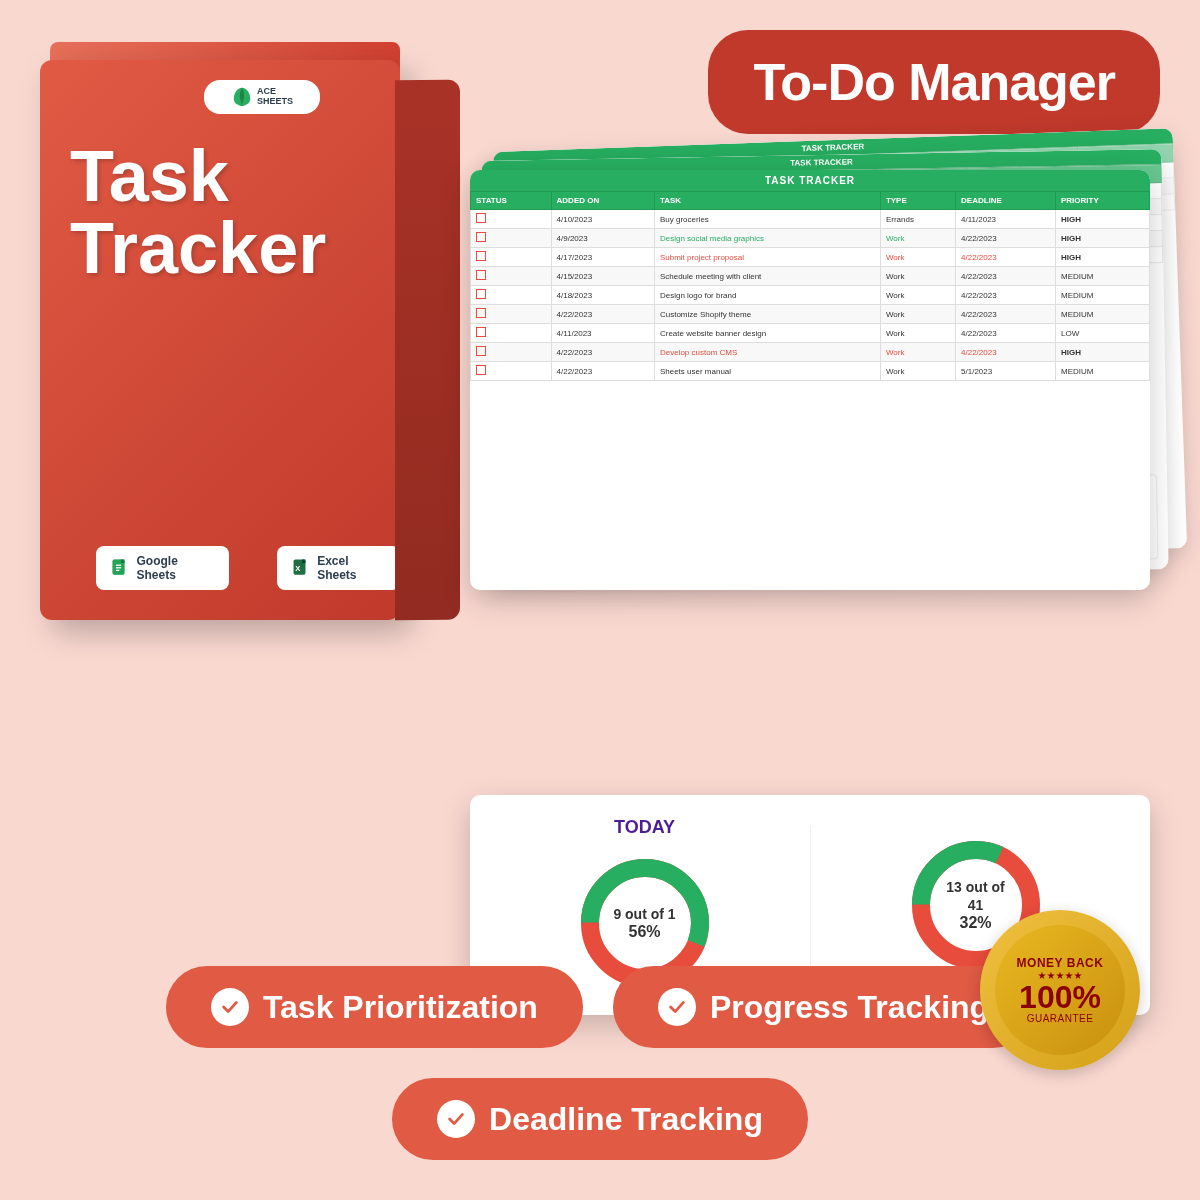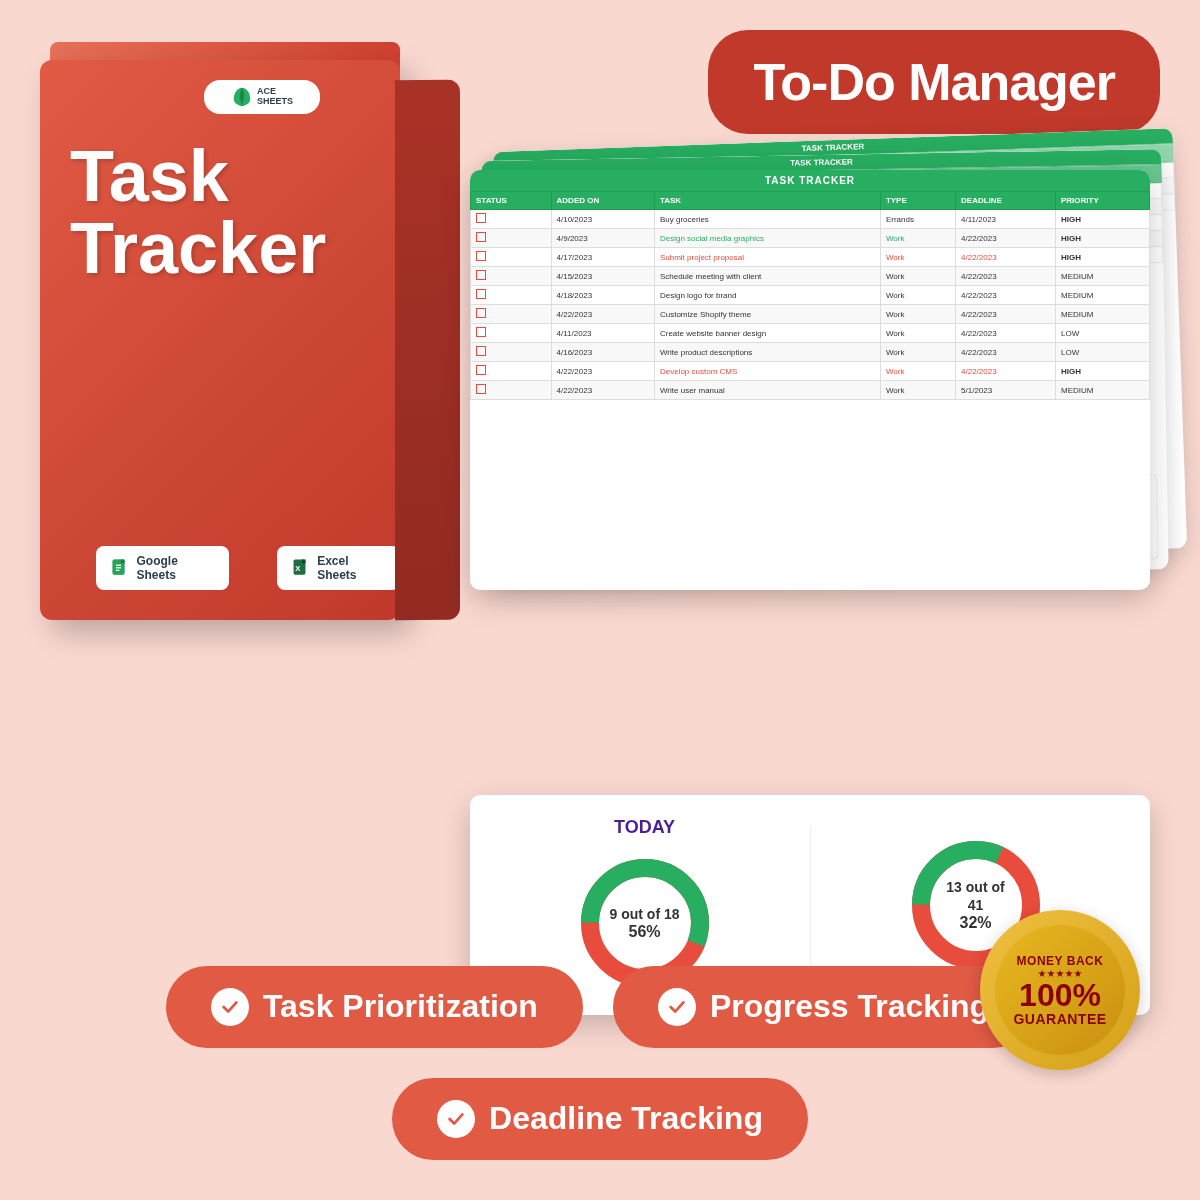--- a/index.html
+++ b/index.html
@@ -267,20 +267,21 @@
       justify-content: center;
       gap: 30px;
       flex-wrap: wrap;
       padding: 0 40px;
     }
     .feature-badge {
       background: #e05a44;
       border-radius: 50px;
       padding: 22px 45px;
       display: flex;
+      align-items: center;
       gap: 14px;
       min-width: 320px;
     }
     .feature-badge-text {
       color: white;
       font-size: 32px;
       font-weight: 800;
     }
     .checkmark-circle {
       width: 38px;
@@ -334,22 +335,22 @@
       letter-spacing: 0.5px;
     }
     .money-back-pct {
       font-size: 32px;
       font-weight: 900;
       color: #8b0000;
       line-height: 1;
       text-align: right;
     }
     .money-back-text2 {
-      font-size: 14px;
-      font-weight: 700;
+      font-size: 10px;
+      font-weight: 400;
       color: #8b0000;
       letter-spacing: 0.5px;
     }
     .star-row {
       display: flex;
       gap: 2px;
       justify-content: center;
     }
 
     
@@ -665,59 +666,51 @@
       <tr>
         <td><span class="ss-checkbox"></span></td>
         <td>4/11/2023</td>
           <td>Create website banner design</td>
           <td>Work</td>
           <td>4/22/2023</td>
           <td>LOW</td>
       </tr>
       <tr>
         <td><span class="ss-checkbox"></span></td>
-        <td>4/16/2023</td>
-          <td>Write product descriptions</td>
-          <td>Work</td>
-          <td>4/22/2023</td>
-          <td>LOW</td>
-      </tr>
-      <tr>
-        <td><span class="ss-checkbox"></span></td>
         <td>4/22/2023</td>
           <td class="red-text">Develop custom CMS</td>
           <td class="red-text">Work</td>
           <td class="red-text">4/22/2023</td>
           <td class="priority-high">HIGH</td>
       </tr>
       <tr>
         <td><span class="ss-checkbox"></span></td>
         <td>4/22/2023</td>
-          <td>Write user manual</td>
+          <td>Sheets user manual</td>
           <td>Work</td>
           <td>5/1/2023</td>
           <td>MEDIUM</td>
       </tr>
     </tbody>
   </table>
 </div>
 
 <div class="donut-panel">
 
   <div class="donut-section">
     <div class="donut-title">TODAY</div>
     <div class="donut-container">
       <svg width="140" height="140" viewBox="0 0 140 140">
 
         <circle cx="70" cy="70" r="55" fill="none" stroke="#e74c3c" stroke-width="18"></circle>
 
         <circle cx="70" cy="70" r="55" fill="none" stroke="#27ae60" stroke-width="18" stroke-dasharray="193.5 152.1" stroke-dashoffset="86.35" transform="rotate(-90 70 70)"></circle>
       </svg>
       <div class="donut-center-text">
-        <div class="main-num">9 out of 18</div>
+        <div class="main-num">9 out of 1</div>
         <div class="pct">56%</div>
       </div>
     </div>
   </div>
   <div class="donut-divider"></div>
 
   <div class="donut-section">
     <div class="donut-container">
       <svg width="140" height="140" viewBox="0 0 140 140">
 

